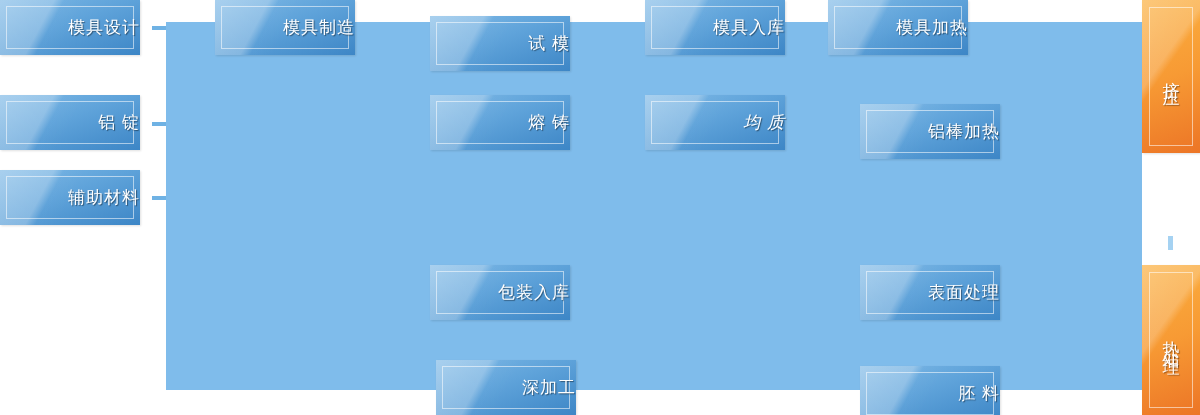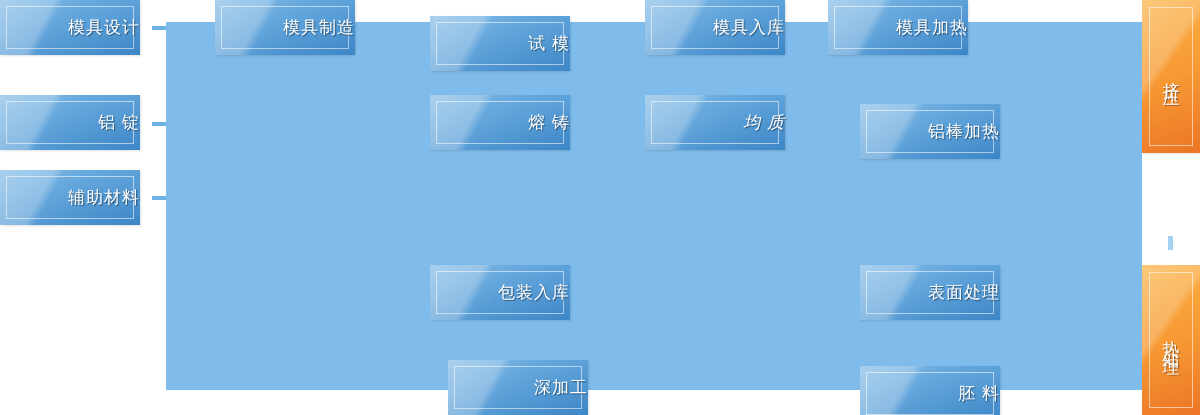--- a/index.html
+++ b/index.html
@@ -168,21 +168,21 @@
   <span>铝棒加热</span>
 </div>
 
 <div class="node flow-node" style="left:430px; top:265px;">
   <span>包装入库</span>
 </div>
 <div class="node flow-node" style="left:860px; top:265px;">
   <span>表面处理</span>
 </div>
 
-<div class="node flow-node" style="left:448px; top:360px;">
+<div class="node flow-node" style="left:436px; top:360px;">
   <span>深加工</span>
 </div>
 <div class="node flow-node" style="left:860px; top:366px;">
   <span>胚 料</span>
 </div>
 
 <div class="stage" style="left:1142px; top:0px; width:58px; height:153px;">
   <span>挤压</span>
 </div>
 <div class="stage" style="left:1142px; top:265px; width:58px; height:150px;">

